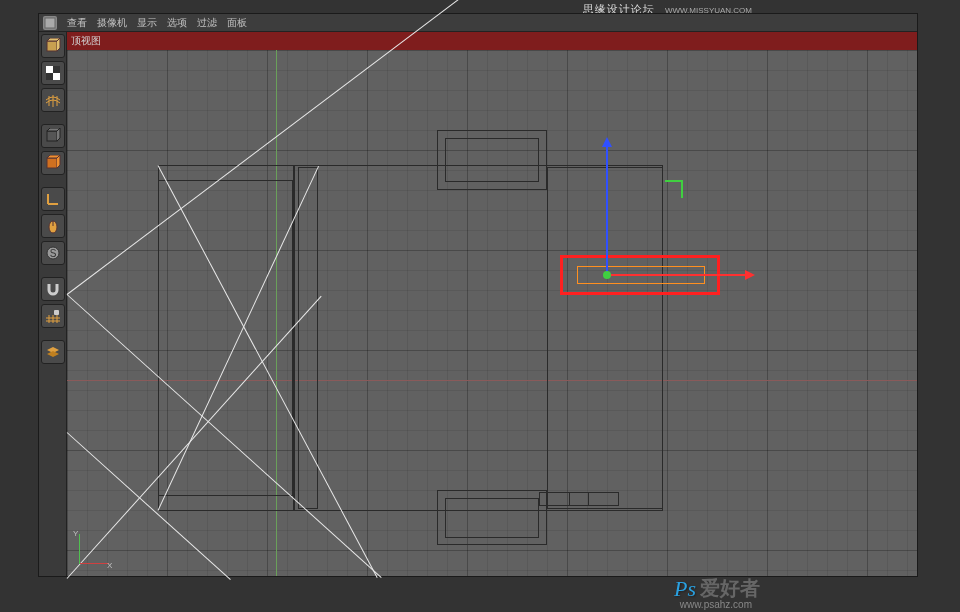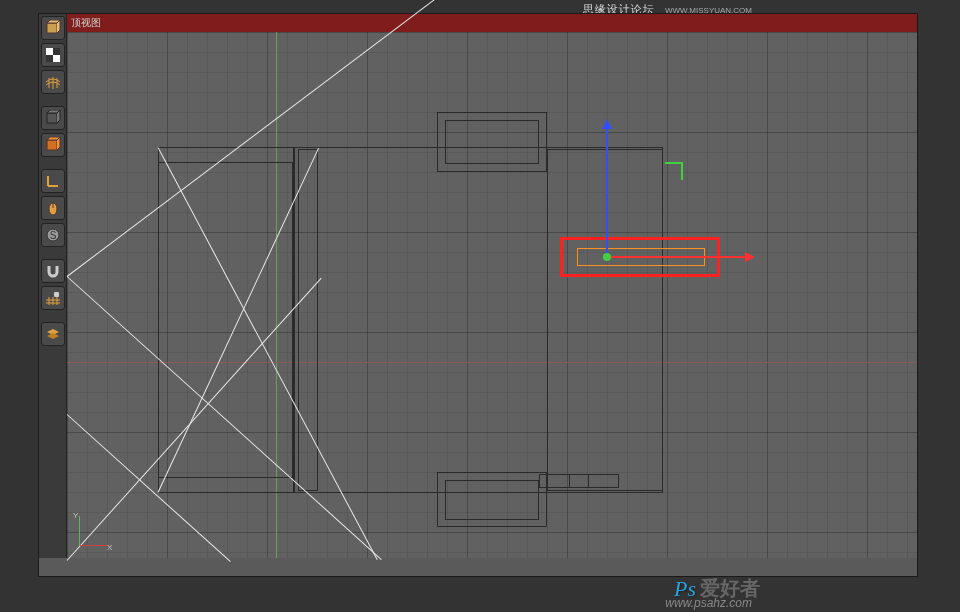--- a/index.html
+++ b/index.html
@@ -55,34 +55,47 @@
 .mini-x { width: 30px; height: 1px; background: #d04040; bottom: 6px; left: 6px; position: absolute; }
 .mini-y { width: 1px; height: 30px; background: #50c050; bottom: 6px; left: 6px; position: absolute; }
 .mini-lbl { position: absolute; font-size: 8px; color: #c0c0c0; }
 
 
 .wm-top { position: absolute; top: 2px; right: 12px; color: #ddd; font-size: 11px; letter-spacing: 1px; }
 .wm-top small { font-size: 8px; color: #aaa; margin-left: 6px; letter-spacing: 0; }
 .wm-bottom { position: absolute; bottom: 10px; right: 4px; display: flex; align-items: center; gap: 4px; }
 .wm-ps { font-family: Georgia, serif; font-size: 22px; font-style: italic; color: #2aa0e0; text-shadow: 1px 1px 2px rgba(0,0,0,.4); }
 .wm-cn { font-size: 20px; color: #666; font-weight: bold; }
-.wm-url { position: absolute; bottom: 2px; right: 12px; font-size: 12px; color: #888; font-style: italic; }
+.wm-url { position: absolute; bottom: 2px; right: 12px; font-size: 10px; color: #888; }
 </style>
 </head>
 <body>
 
 <div class="outer-frame">
 
   <div class="wm-top">
     <span>思缘设计论坛</span>
     <small>WWW.MISSYUAN.COM</small>
   </div>
 
   <div class="app-window">
 
+    <div class="menu-bar">
+      <div class="menu-logo">
+        <svg width="12" height="12" viewBox="0 0 12 12">
+            <rect x="1" y="1" width="10" height="10" fill="#aaa" stroke="#666"></rect>
+          </svg>
+      </div>
+      <span class="menu-item">查看</span>
+      <span class="menu-item">摄像机</span>
+      <span class="menu-item">显示</span>
+      <span class="menu-item">选项</span>
+      <span class="menu-item">过滤</span>
+      <span class="menu-item">面板</span>
+    </div>
 
     <div class="workspace">
 
       <div class="tool-palette">
         <div class="tool-btn">
             <svg width="16" height="16">
               <rect x="2" y="3" width="10" height="10" fill="#c8a050" stroke="#533"></rect>
               <path d="M2 3 L5 0 L15 0 L12 3 Z M12 3 L15 0 L15 10 L12 13" fill="#e0c070" stroke="#533"></path>
             </svg>
           </div>

